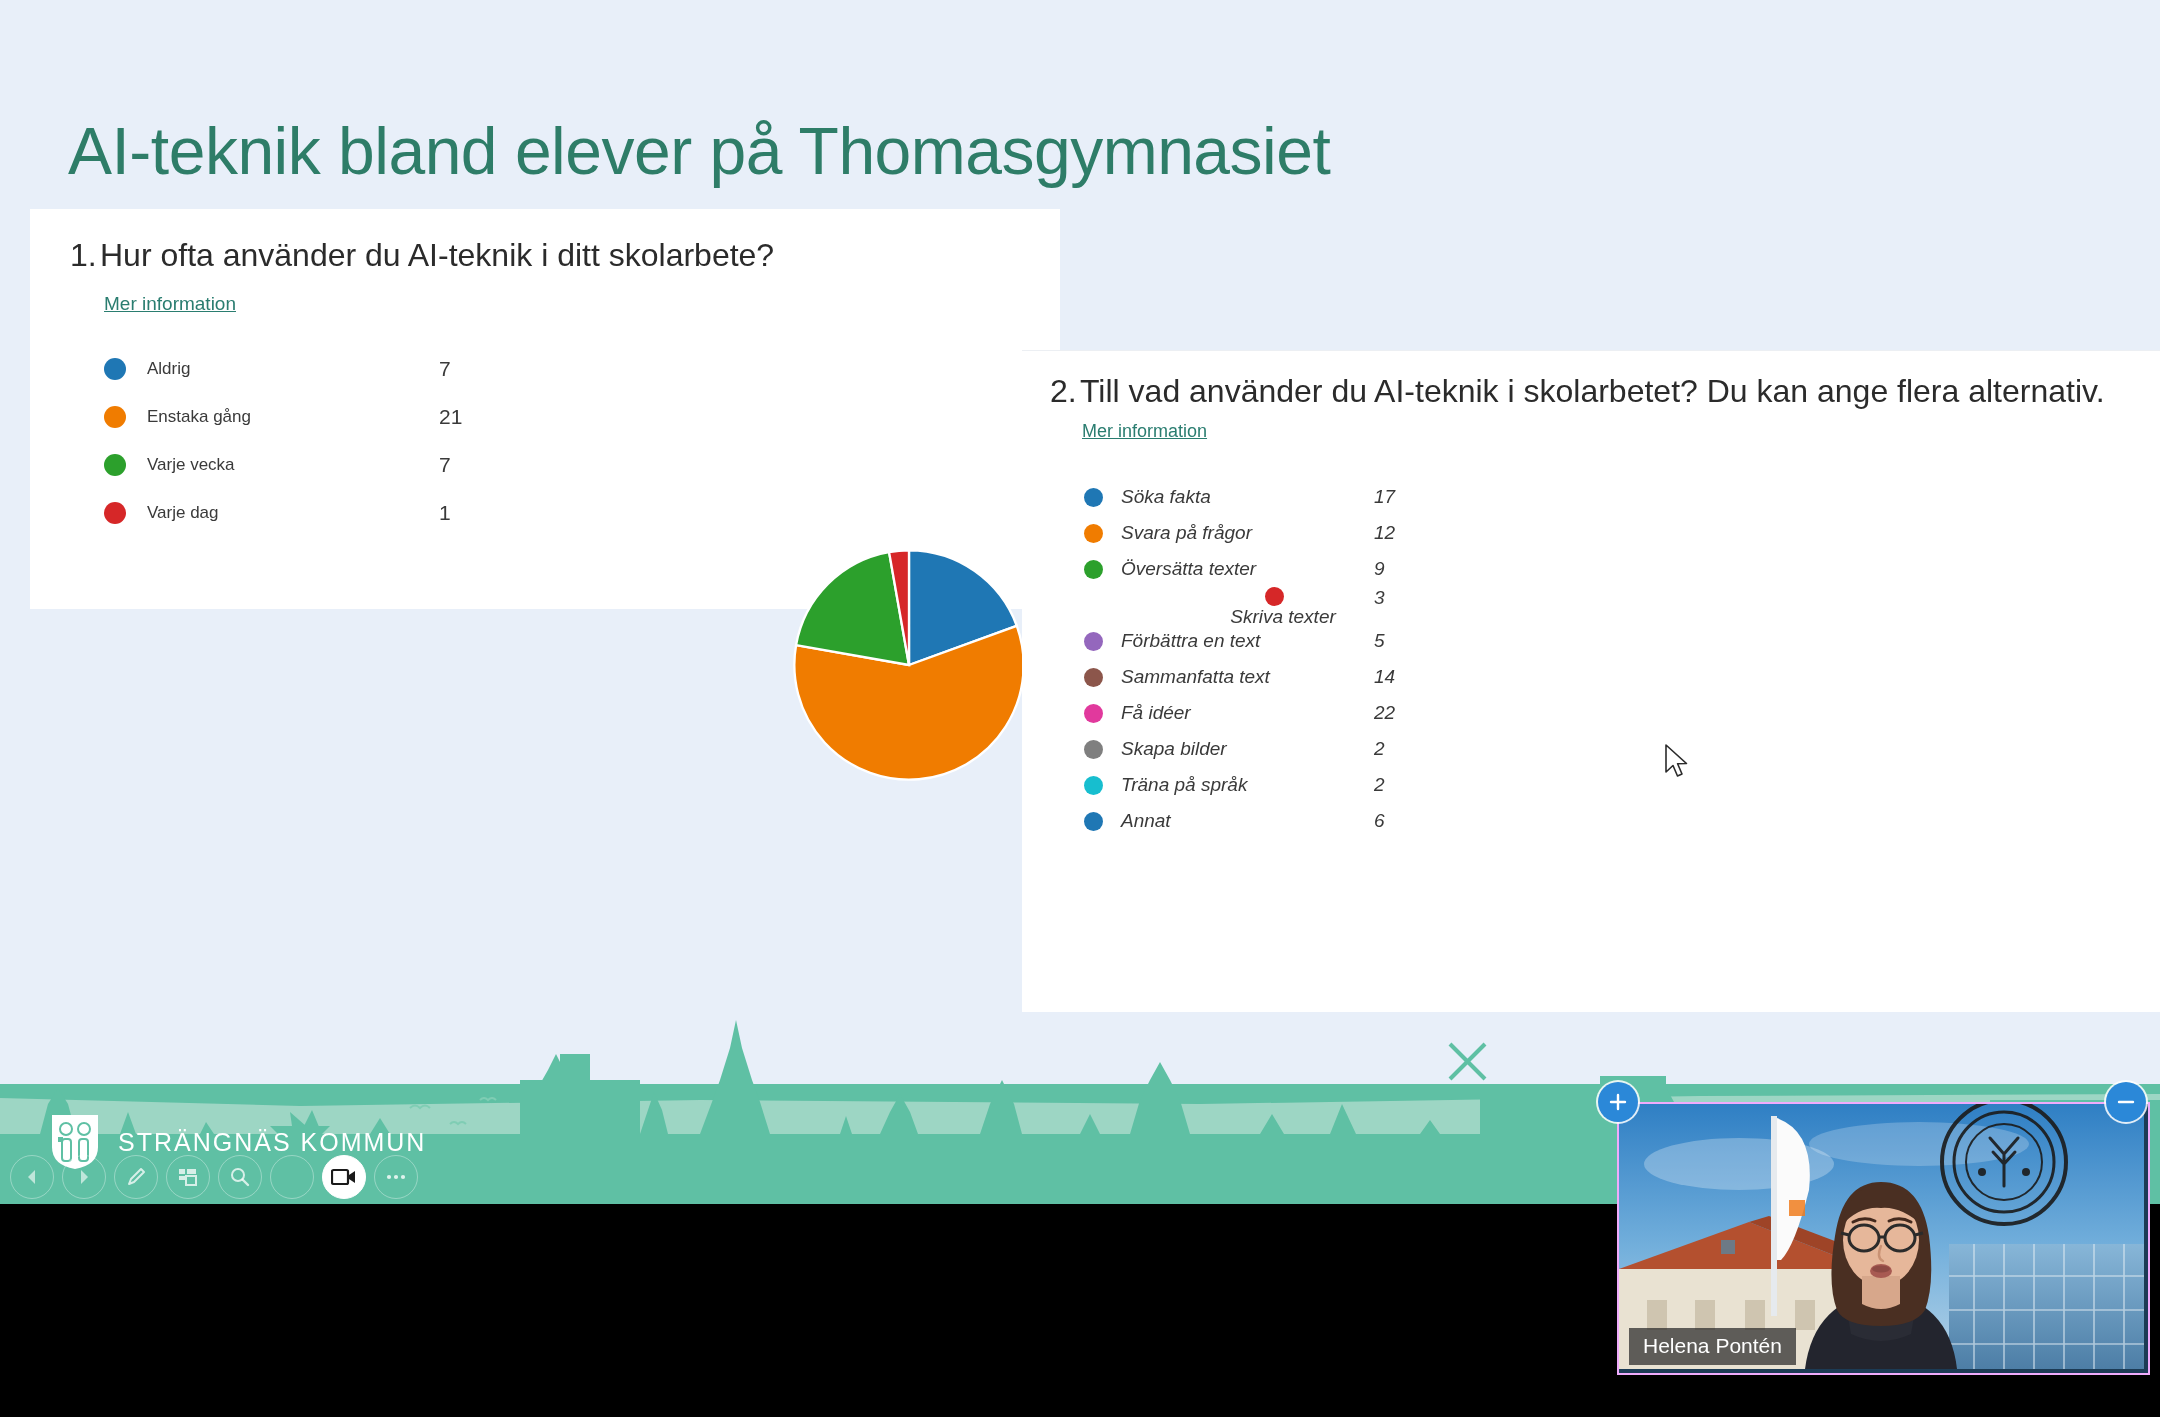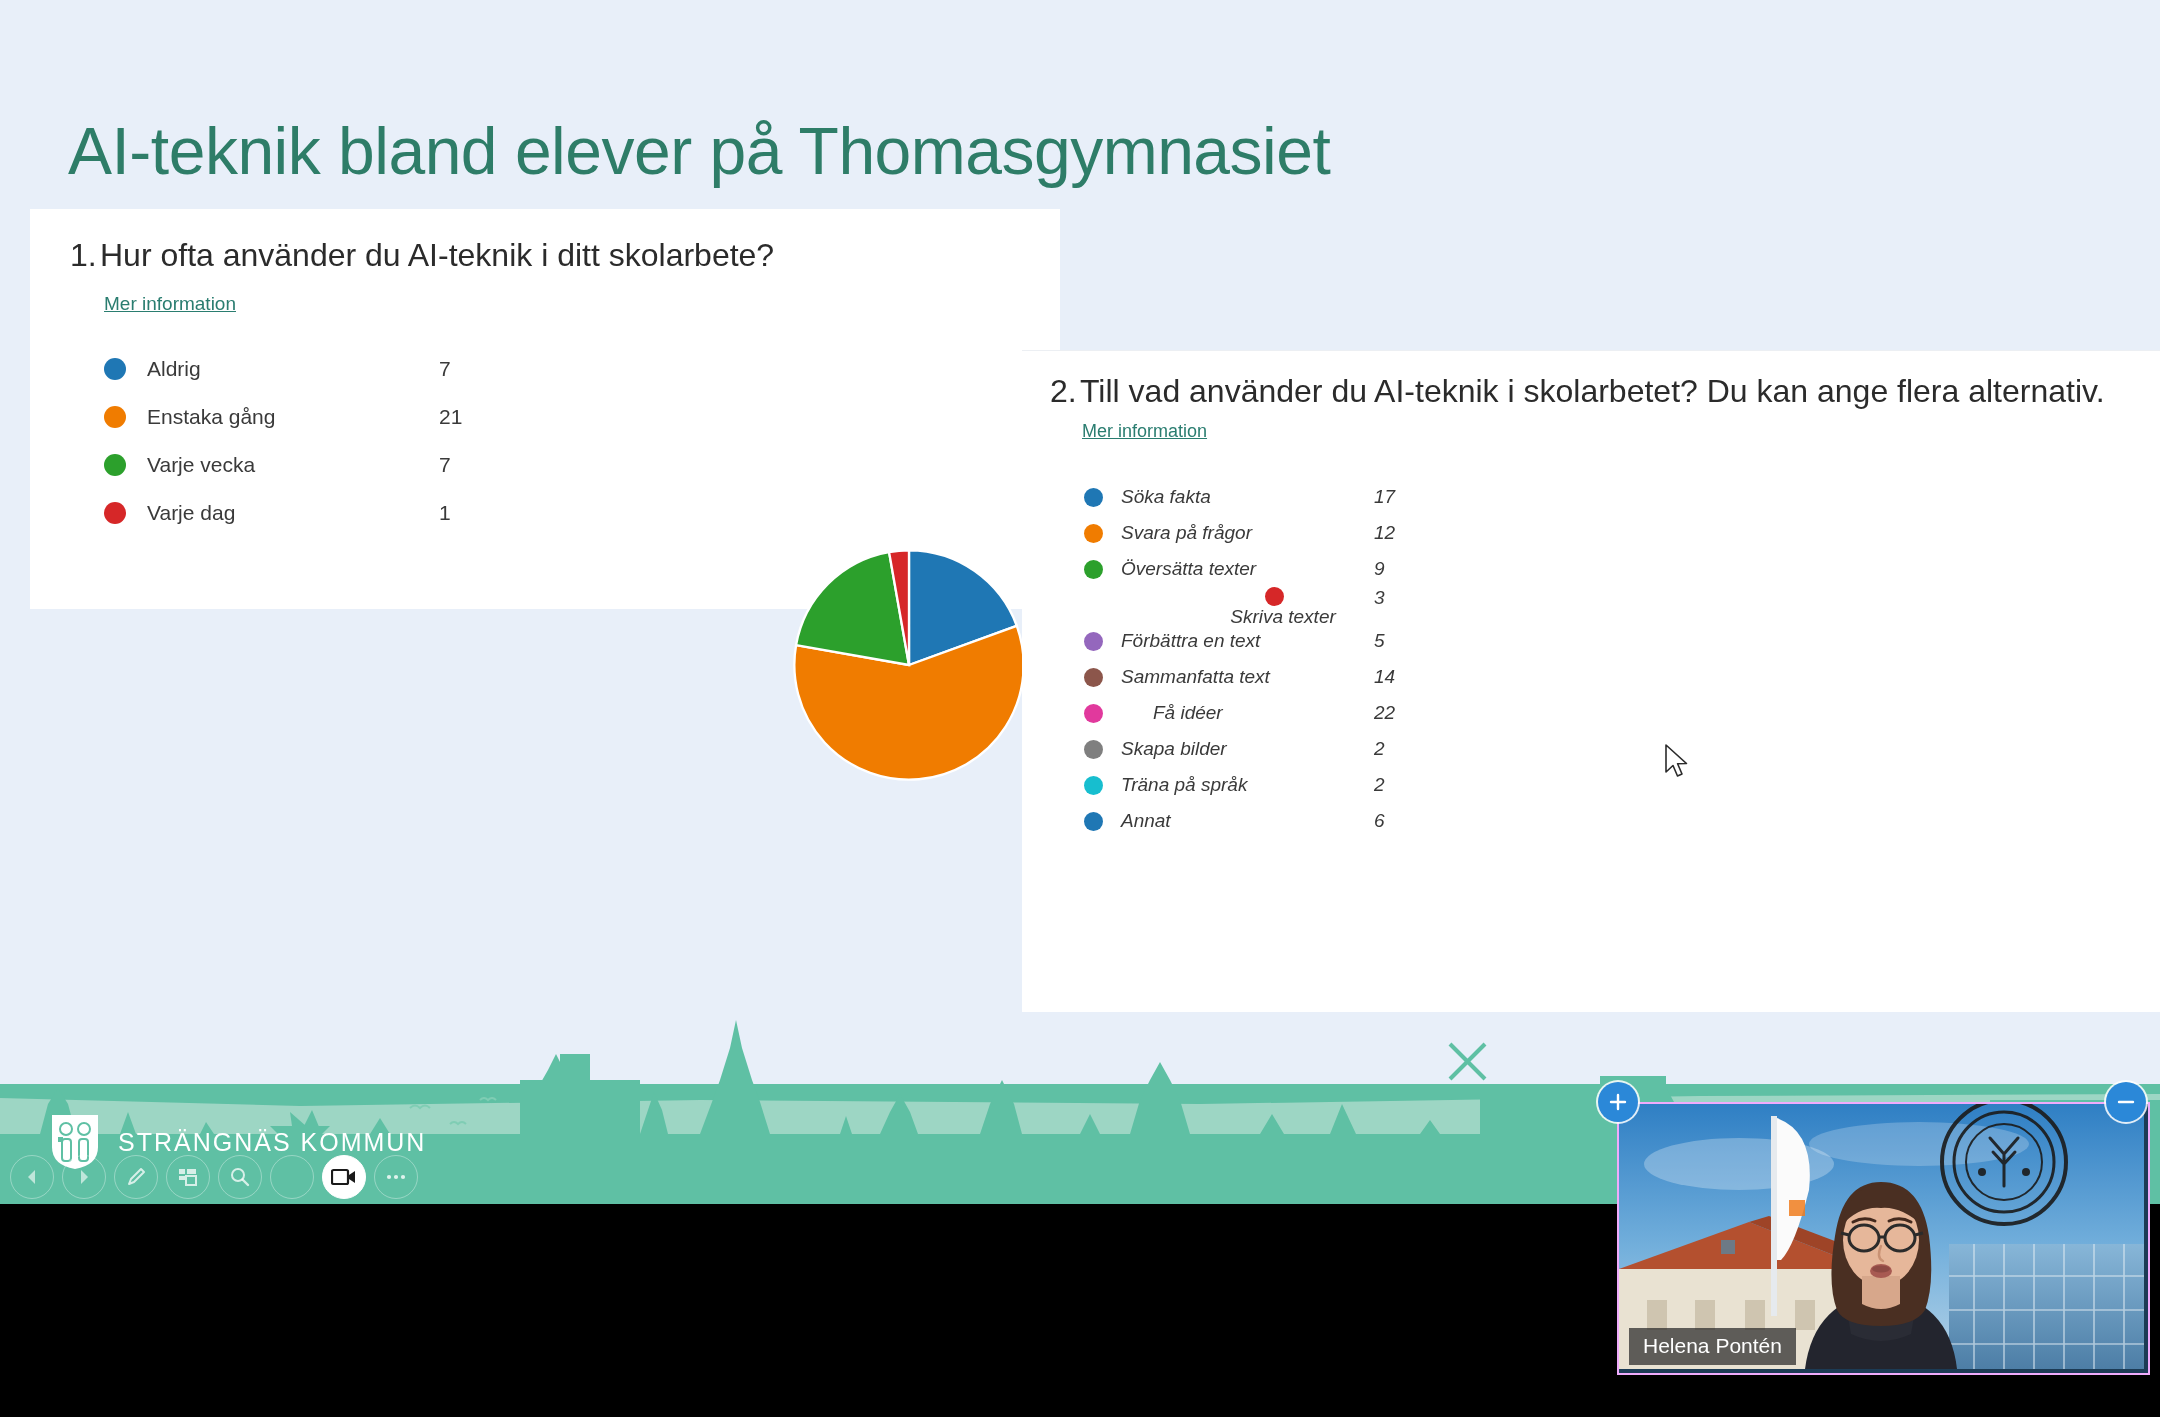--- a/index.html
+++ b/index.html
@@ -80,21 +80,21 @@
     margin-left: 18px;
   }
   .legend-count {
     position: absolute;
     font-size: 19px; color: #3a3a3a;
   }
 
   
   #legend1 .legend-row { height: 36px; margin-bottom: 12px; }
   #legend1 .legend-dot { width: 22px; height: 22px; flex: 0 0 22px; }
-  #legend1 .legend-label { font-size: 21px; margin-left: 21px; }
+  #legend1 .legend-label { font-size: 17px; margin-left: 21px; }
   #legend1 .legend-count { font-size: 21px; }
 
   
   #pie-wrap {
     position: absolute; left: 762px; top: 339px;
     width: 234px; height: 234px;
   }
 
   
   #cursor {
@@ -255,21 +255,21 @@
           <div class="legend-row" style="position: relative;">
             <span class="legend-dot" style="background: rgb(148, 103, 189);"></span>
             <span class="legend-label">Förbättra en text</span>
             <span class="legend-count" style="left: 290px;">5</span>
           </div>
           <div class="legend-row" style="position: relative;">
             <span class="legend-dot" style="background: rgb(140, 86, 75);"></span>
             <span class="legend-label">Sammanfatta text</span>
             <span class="legend-count" style="left: 290px;">14</span>
           </div>
-          <div class="legend-row" style="position: relative; gap: 32px;">
+          <div class="legend-row" style="position: relative;">
             <span class="legend-dot" style="background: rgb(225, 57, 157);"></span>
             <span class="legend-label">Få idéer</span>
             <span class="legend-count" style="left: 290px;">22</span>
           </div>
           <div class="legend-row" style="position: relative;">
             <span class="legend-dot" style="background: rgb(127, 127, 127);"></span>
             <span class="legend-label">Skapa bilder</span>
             <span class="legend-count" style="left: 290px;">2</span>
           </div>
           <div class="legend-row" style="position: relative;">

